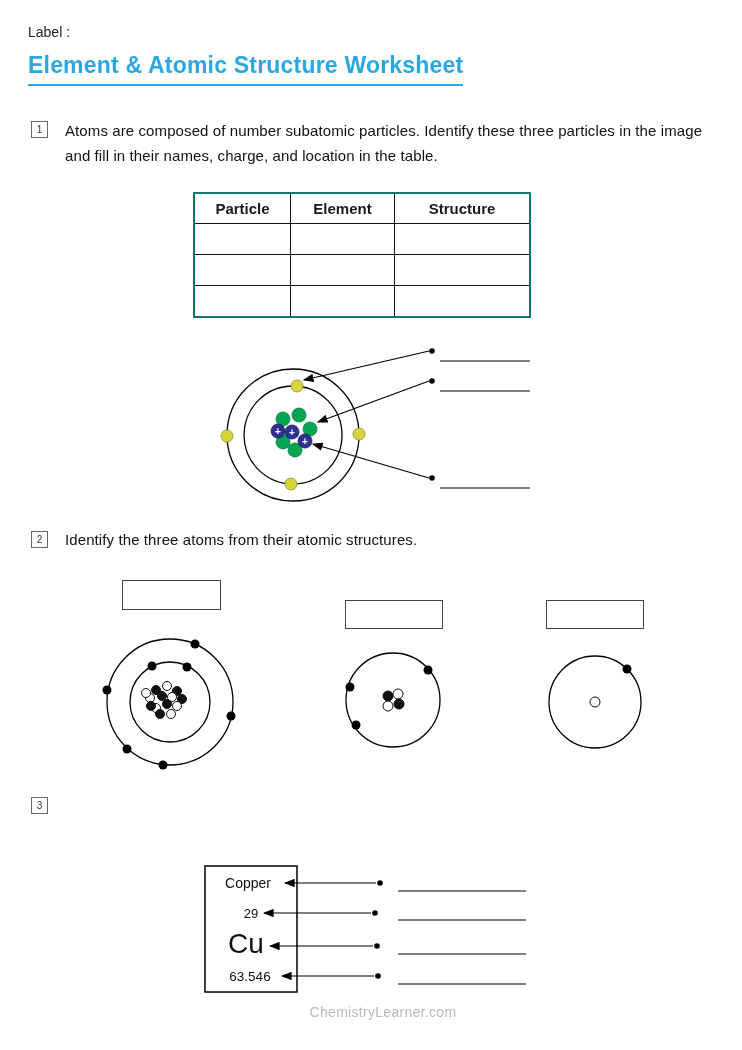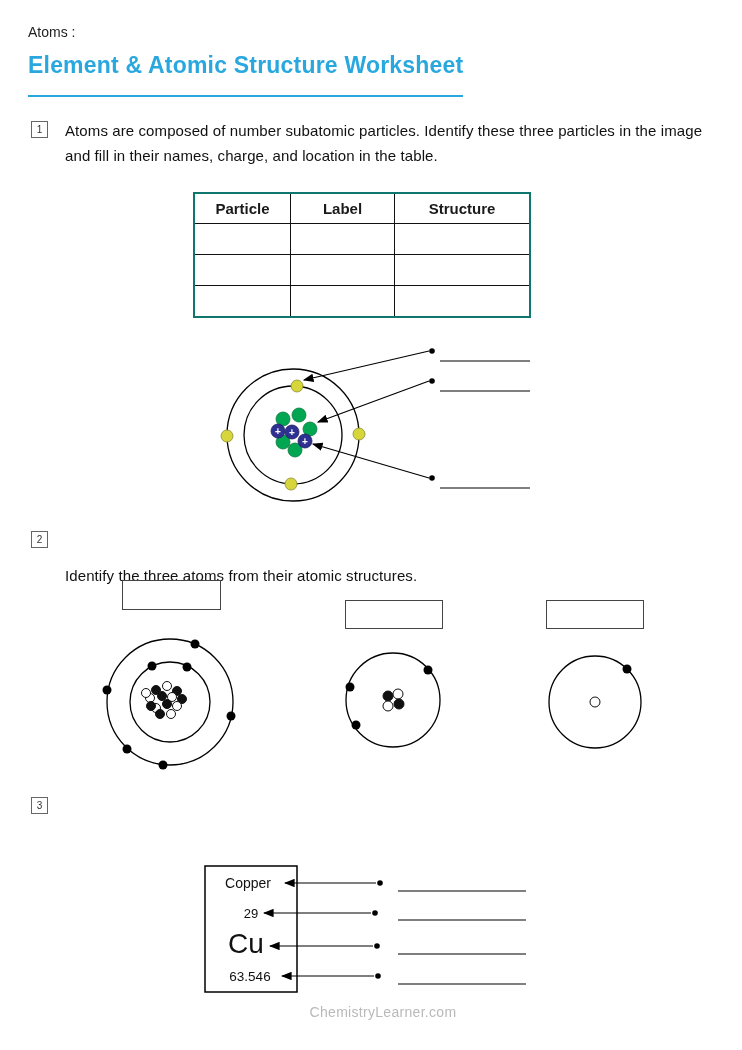--- a/index.html
+++ b/index.html
@@ -3,37 +3,37 @@
 <meta charset="utf-8">
 <style>
   html,body{margin:0;padding:0;background:#fff;}
   .page{
     position:relative;width:742px;height:1050px;margin:0 auto;background:#ffffff;
     font-family:"Liberation Sans",sans-serif;color:#1a1a1a;overflow:hidden;
   }
   .name-label{position:absolute;left:28px;top:24px;font-size:14px;color:#222;}
   .page-title{
     position:absolute;left:28px;top:52px;margin:0;font-size:23px;font-weight:bold;
-    border-bottom:2px solid currentColor;padding-bottom:16px;letter-spacing:0.2px;
+    border-bottom:2px solid currentColor;padding-bottom:5px;letter-spacing:0.2px;
   }
   .qnum{
     position:absolute;width:15px;height:15px;border:1px solid #666;font-size:10px;
     display:flex;align-items:center;justify-content:center;color:#333;background:#fff;
   }
   .qtext{position:absolute;margin:0;font-size:15px;line-height:25px;color:#111;letter-spacing:0.1px;}
   #q1num{left:31px;top:121px;}
   #q1text{left:65px;top:118px;width:658px;}
   .particle-table{position:absolute;left:193px;top:192px;border-collapse:collapse;border:2px solid #0f766e;}
   .particle-table th,.particle-table td{border:1.5px solid #111;}
   .particle-table th{font-size:15px;font-weight:bold;height:29px;padding:0;}
   .particle-table td{height:28px;}
   .col-particle{width:95px;} .col-charge{width:103px;} .col-location{width:134px;}
   .q1-svg{position:absolute;left:170px;top:330px;}
   #q2num{left:31px;top:531px;}
-  #q2text{left:65px;top:527px;width:620px;margin-top:36px;}
+  #q2text{left:65px;top:527px;width:620px;}
   .answer-box{position:absolute;border:1px solid #444;background:#fff;}
   #boxA{left:122px;top:580px;width:97px;height:28px;}
   #boxB{left:345px;top:600px;width:96px;height:27px;}
   #boxC{left:546px;top:600px;width:96px;height:27px;}
   .q2-svg{position:absolute;left:80px;top:625px;}
   #q3num{left:31px;top:797px;}
   #q3text{left:65px;top:792px;width:668px;}
   .q3-svg{position:absolute;left:200px;top:860px;}
   .footer{position:absolute;left:12px;top:1004px;width:742px;text-align:center;font-size:14px;letter-spacing:0.3px;}
   .orbit{fill:none;stroke:#000;stroke-width:1.3px;}
@@ -45,31 +45,31 @@
   .nucleon-b{fill:#111;stroke:#111;stroke-width:1px;}
   .plus{fill:#fff;font-size:10px;font-weight:bold;text-anchor:middle;font-family:"Liberation Sans",sans-serif;}
   .eb-rect{fill:none;stroke:#000;stroke-width:1.5px;}
   .eb-text{fill:#111;text-anchor:middle;font-family:"Liberation Sans",sans-serif;}
 </style>
 </head>
 <body>
 
 <div class="page">
 
-  <div class="name-label">Atoms :</div>
+  <div class="name-label">Label :</div>
   <h1 class="page-title" style="color: rgb(41, 168, 223);">Element &amp; Atomic Structure Worksheet</h1>
 
   <span class="qnum" id="q1num">1</span>
   <p class="qtext" id="q1text">Atoms are composed of number subatomic particles. Identify these three particles in the image and fill in their names, charge, and location in the table.</p>
 
   <table class="particle-table">
     <thead>
       <tr>
         <th class="col-particle">Particle</th>
-        <th class="col-charge">Label</th>
+        <th class="col-charge">Element</th>
         <th class="col-location">Structure</th>
       </tr>
     </thead>
     <tbody>
       <tr>
         <td></td>
           <td></td>
           <td></td>
       </tr>
       <tr>

